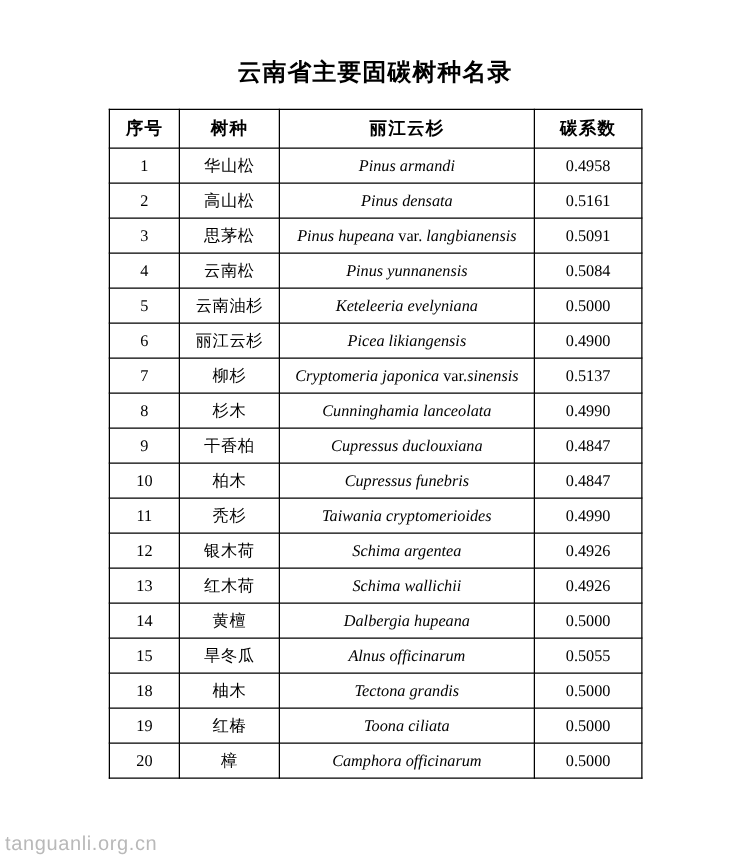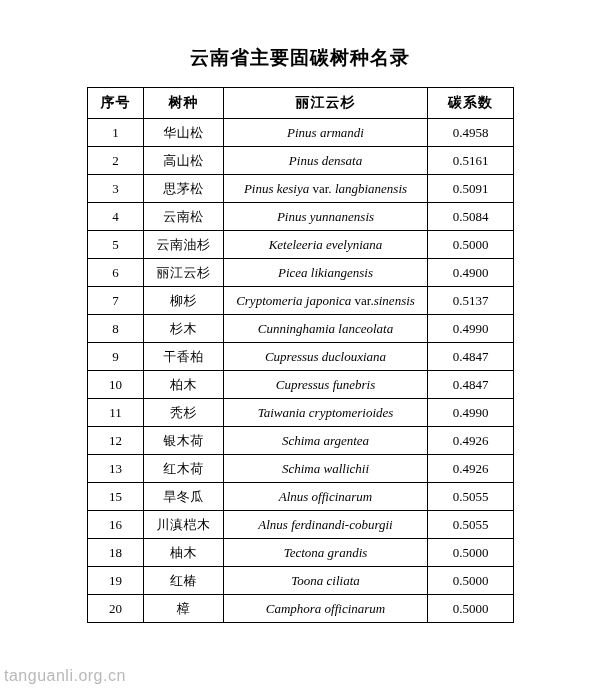--- a/index.html
+++ b/index.html
@@ -125,21 +125,21 @@
           </tr>
           <tr>
             <td class="idx">2</td>
             <td class="species">高山松</td>
             <td class="latin">Pinus densata</td>
             <td class="coef">0.5161</td>
           </tr>
           <tr>
             <td class="idx">3</td>
             <td class="species">思茅松</td>
-            <td class="latin"><span>Pinus kesiya </span><span class="up">var.</span><span> langbianensis</span></td>
+            <td class="latin"><span>Pinus hupeana </span><span class="up">var.</span><span> langbianensis</span></td>
             <td class="coef">0.5091</td>
           </tr>
           <tr>
             <td class="idx">4</td>
             <td class="species">云南松</td>
             <td class="latin">Pinus yunnanensis</td>
             <td class="coef">0.5084</td>
           </tr>
           <tr>
             <td class="idx">5</td>
@@ -189,32 +189,32 @@
             <td class="latin">Schima argentea</td>
             <td class="coef">0.4926</td>
           </tr>
           <tr>
             <td class="idx">13</td>
             <td class="species">红木荷</td>
             <td class="latin">Schima wallichii</td>
             <td class="coef">0.4926</td>
           </tr>
           <tr>
+            <td class="idx">14</td>
+            <td class="species">黄檀</td>
+            <td class="latin">Dalbergia hupeana</td>
+            <td class="coef">0.5000</td>
+          </tr>
+          <tr>
             <td class="idx">15</td>
             <td class="species">旱冬瓜</td>
             <td class="latin">Alnus officinarum</td>
             <td class="coef">0.5055</td>
           </tr>
           <tr>
-            <td class="idx">16</td>
-            <td class="species">川滇桤木</td>
-            <td class="latin">Alnus ferdinandi-coburgii</td>
-            <td class="coef">0.5055</td>
-          </tr>
-          <tr>
             <td class="idx">18</td>
             <td class="species">柚木</td>
             <td class="latin">Tectona grandis</td>
             <td class="coef">0.5000</td>
           </tr>
           <tr>
             <td class="idx">19</td>
             <td class="species">红椿</td>
             <td class="latin">Toona ciliata</td>
             <td class="coef">0.5000</td>

